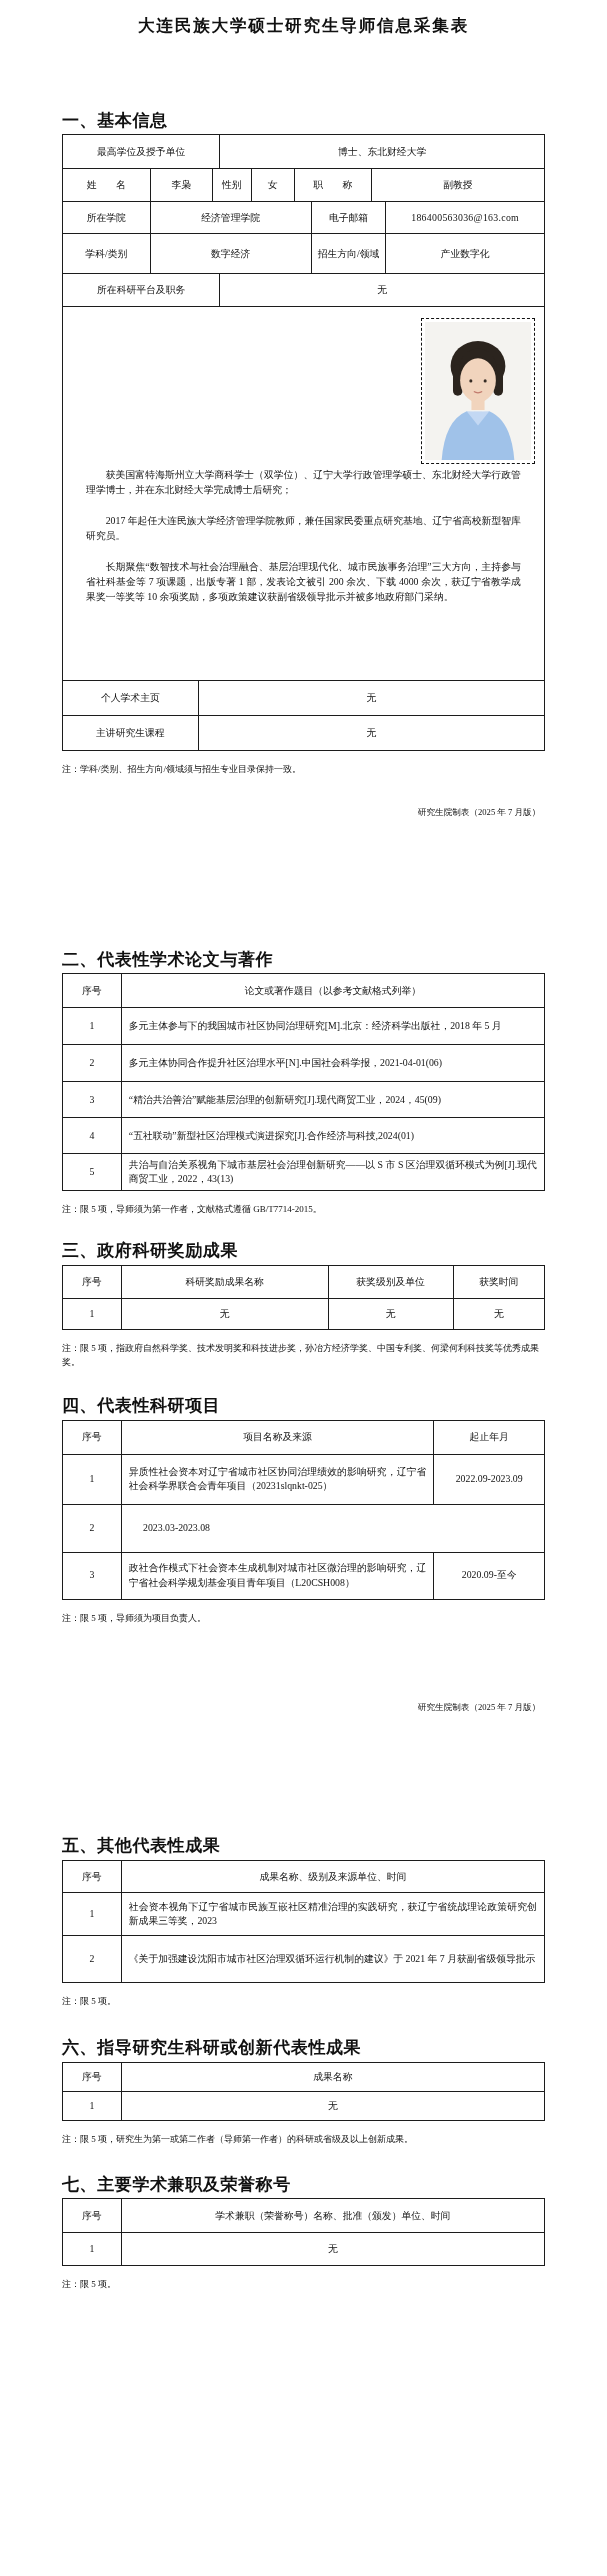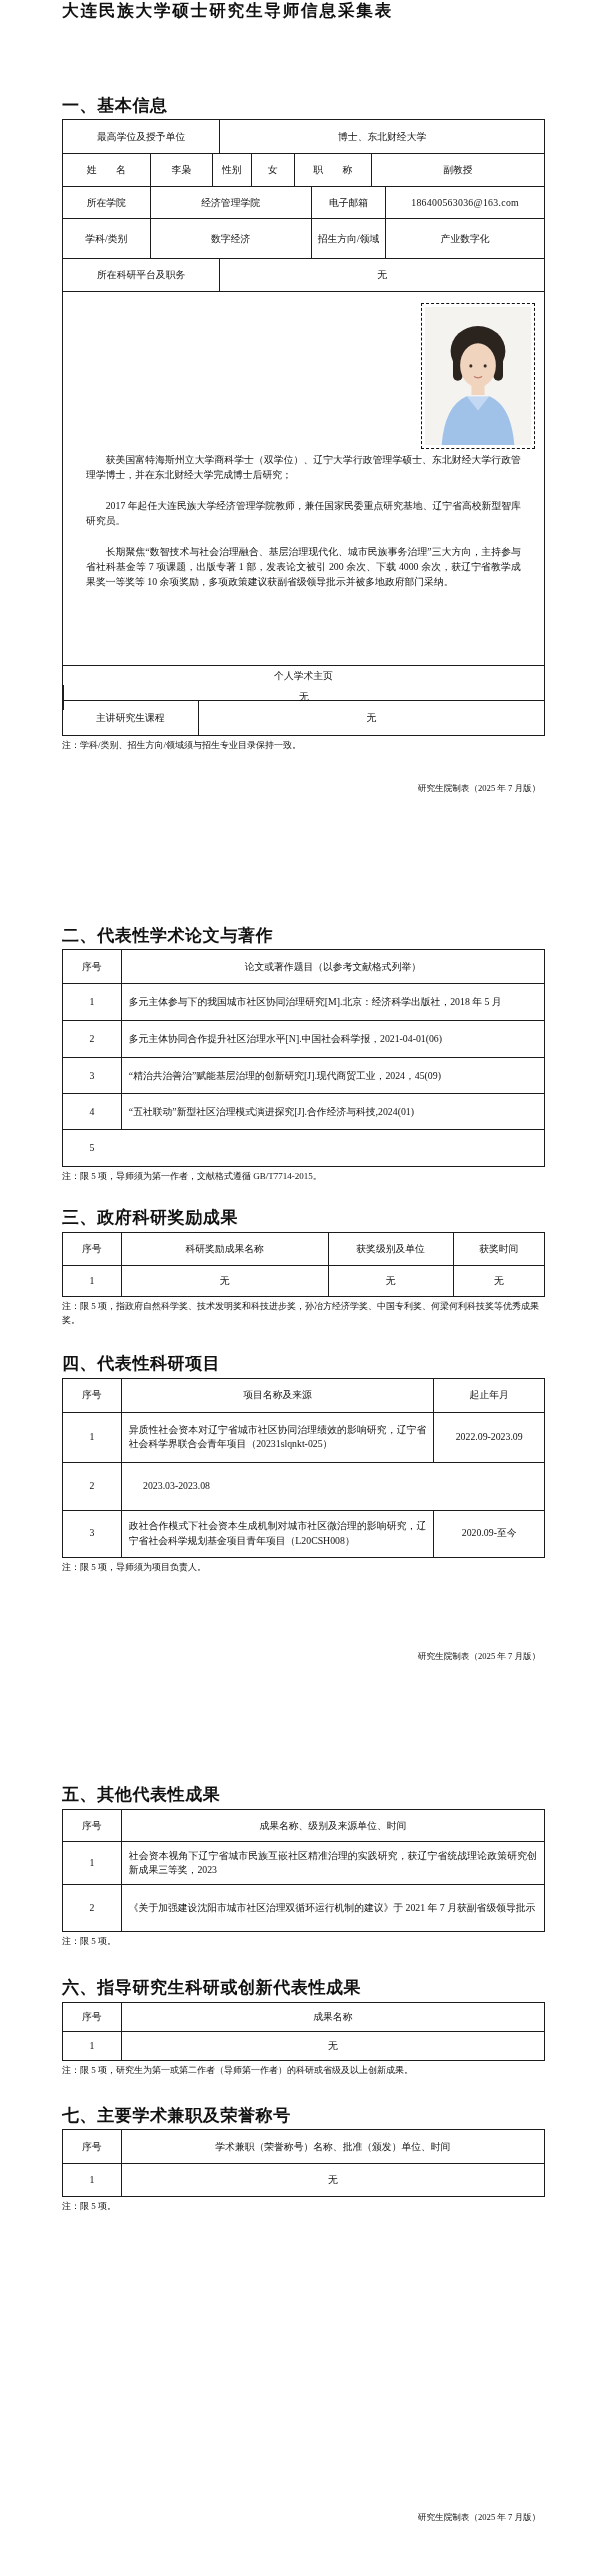--- a/index.html
+++ b/index.html
@@ -8,24 +8,24 @@
     width:607px;
     min-height:2576px;
     background:#ffffff;
     color:#111;
     font-family:"Liberation Serif","DejaVu Serif",serif;
     box-sizing:border-box;
     padding:0 62px 46px 62px;
     overflow:hidden;
   }
   .doc-title{
-    margin:0 0 0 0;
+    margin:15px 0 0 0;
     font-size:16.6px;
     font-weight:700;
-    text-align:left;
+    text-align:center;
     letter-spacing:1.8px;
     line-height:22.5px;
   }
   .sec-heading{
     font-family:"Liberation Sans","DejaVu Sans",sans-serif;
     font-weight:700;
     font-size:17px;
     line-height:18px;
     letter-spacing:0.6px;
   }
@@ -50,21 +50,21 @@
   }
   .cell:first-child{border-left:none;}
   .cell.txt{
     justify-content:flex-start;
     text-align:justify;
     padding:2.4px 7.1px;
   }
   .note{
     font-size:9px;
     line-height:1.55;
-    margin:3px 0 0 0;
+    margin:12px 0 0 0;
   }
   .footer-line{
     font-size:8.6px;
     text-align:right;
     padding-right:4.7px;
     line-height:13px;
   }
   
   .bio-row{position:relative;display:block;}
   .photo-frame{
@@ -148,21 +148,21 @@
           <path d="M108 150 L89 174 L82 151 Z" fill="#c3d8f3"></path>
         </svg>
       </div>
       <div class="bio-text">
         <p>获美国富特海斯州立大学商科学士（双学位）、辽宁大学行政管理学硕士、东北财经大学行政管理学博士，并在东北财经大学完成博士后研究；</p>
         <p>2017 年起任大连民族大学经济管理学院教师，兼任国家民委重点研究基地、辽宁省高校新型智库研究员。</p>
         <p>长期聚焦“数智技术与社会治理融合、基层治理现代化、城市民族事务治理”三大方向，主持参与省社科基金等 7 项课题，出版专著 1 部，发表论文被引 200 余次、下载 4000 余次，获辽宁省教学成果奖一等奖等 10 余项奖励，多项政策建议获副省级领导批示并被多地政府部门采纳。</p>
       </div>
     </div>
 
-    <div class="trow" style="height:35px;flex-direction:column;">
+    <div class="trow" style="height:35px;">
       <div class="cell" style="flex:0 0 28%;">个人学术主页</div>
       <div class="cell" style="flex:0 0 72%;">无</div>
     </div>
     <div class="trow" style="height:35px;">
       <div class="cell" style="flex:0 0 28%;">主讲研究生课程</div>
       <div class="cell" style="flex:0 0 72%;">无</div>
     </div>
   </div>
   <div class="note">注：学科/类别、招生方向/领域须与招生专业目录保持一致。</div>
 
@@ -185,20 +185,21 @@
     <div class="trow" style="min-height:36px;">
       <div class="cell" style="flex:0 0 12%;">3</div>
       <div class="cell txt" style="flex:0 0 88%;">“精治共治善治”赋能基层治理的创新研究[J].现代商贸工业，2024，45(09)</div>
     </div>
     <div class="trow" style="min-height:36px;">
       <div class="cell" style="flex:0 0 12%;">4</div>
       <div class="cell txt" style="flex:0 0 88%;">“五社联动”新型社区治理模式演进探究[J].合作经济与科技,2024(01)</div>
     </div>
     <div class="trow" style="min-height:37px;">
       <div class="cell" style="flex:0 0 12%;">5</div>
+      <div class="cell txt" style="flex:0 0 88%;">共治与自治关系视角下城市基层社会治理创新研究——以 S 市 S 区治理双循环模式为例[J].现代商贸工业，2022，43(13)</div>
     </div>
   </div>
   <div class="note">注：限 5 项，导师须为第一作者，文献格式遵循 GB/T7714-2015。</div>
 
   <div class="sec-heading" style="margin-top:25px;">三、政府科研奖励成果</div>
   <div class="tbl" style="margin-top:4.7px;">
     <div class="trow" style="min-height:32px;">
       <div class="cell" style="flex:0 0 12%;">序号</div>
       <div class="cell" style="flex:0 0 43%;">科研奖励成果名称</div>
       <div class="cell" style="flex:0 0 26%;">获奖级别及单位</div>

